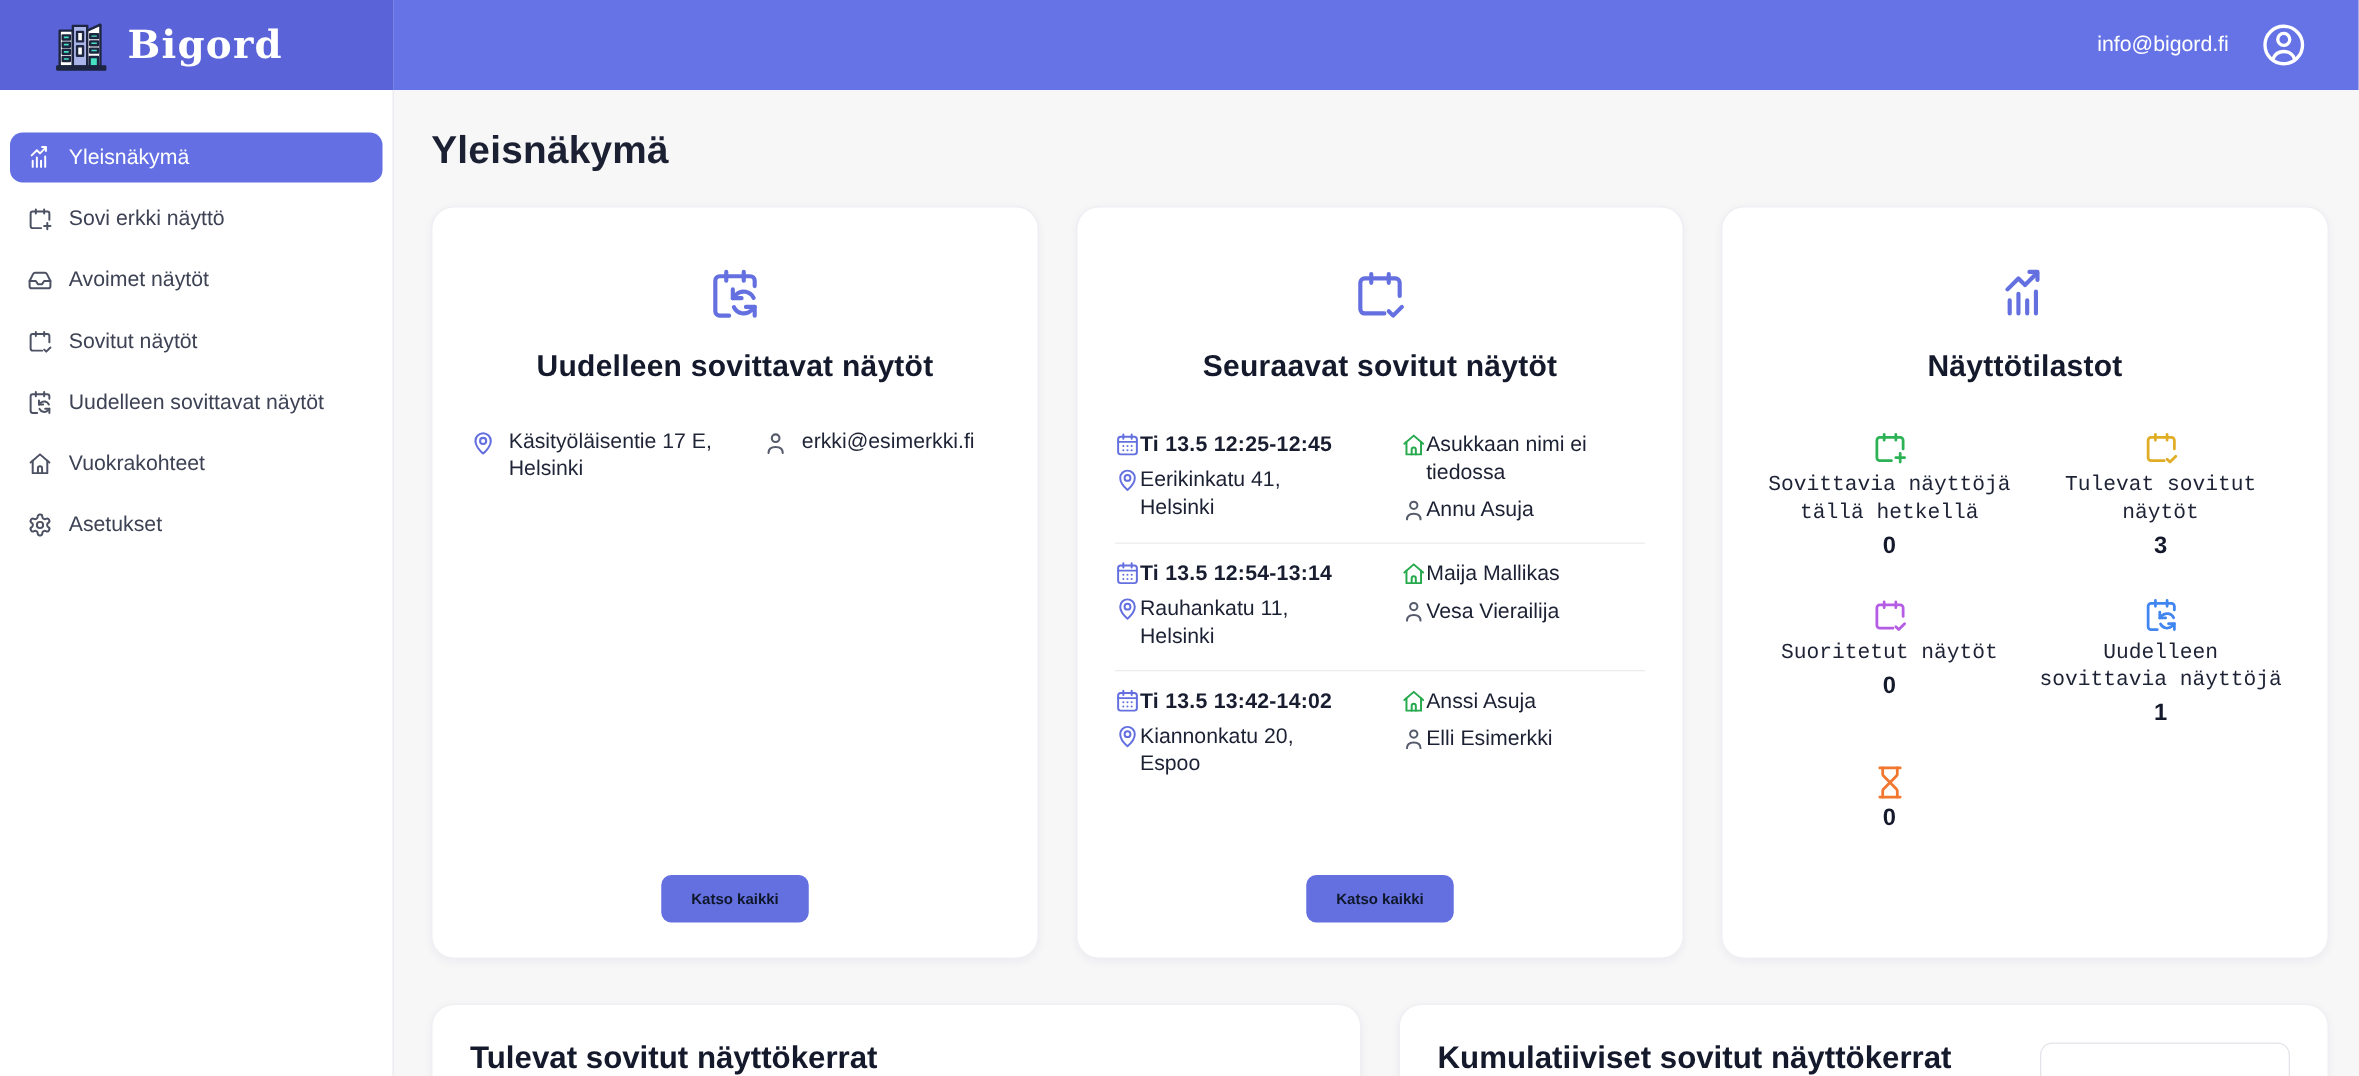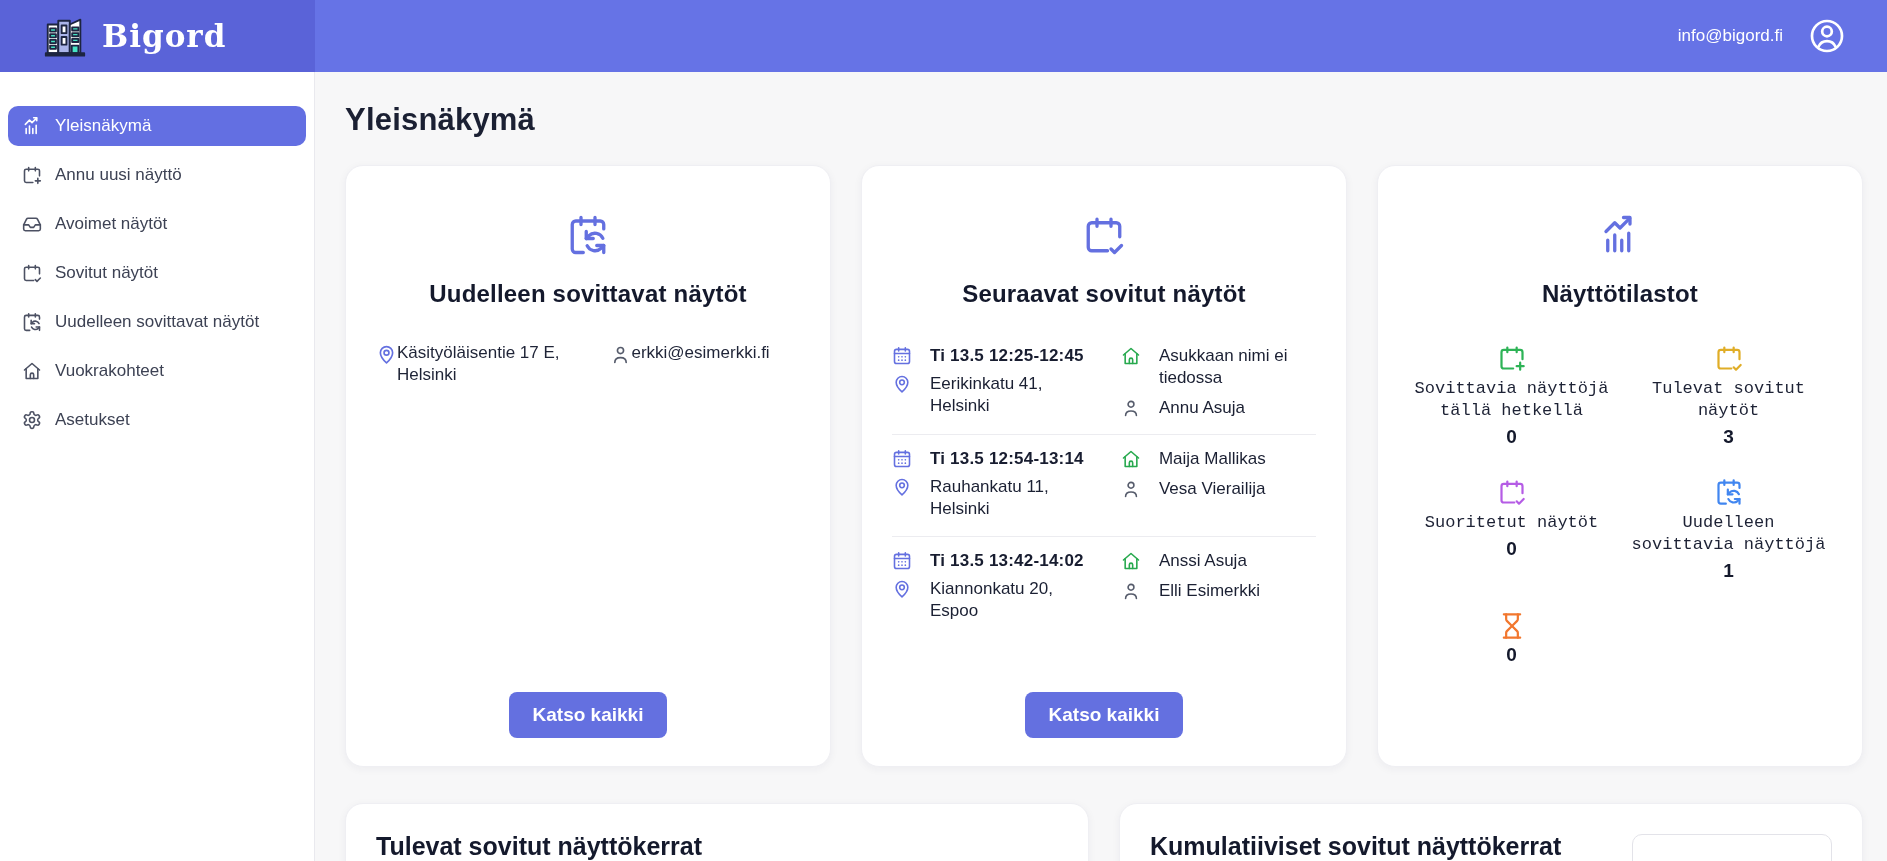--- a/index.html
+++ b/index.html
@@ -55,40 +55,40 @@
     display:flex; flex-direction:column;
   }
   .card-icon { display:flex; justify-content:center; margin-top:22px; color:#6470e0; }
   .card-title {
     text-align:center; font-size:24px; font-weight:bold; color:#14192c;
     margin-top:24px; letter-spacing:.2px;
   }
   .card-body { margin-top:34px; flex:1; }
   .btn-row { display:flex; justify-content:center; padding-bottom:4px; }
   .btn-primary {
-    background:#6470e0; color:#ffffff; font-weight:bold; font-size:19px;
+    background:#6470e0; color:#0f172a; font-weight:bold; font-size:12px;
     border:none; border-radius:8px; padding:12px 24px; cursor:pointer;
     font-family:"Liberation Sans", sans-serif;
   }
 
   .info-pair { display:flex; gap:14px; }
-  .info-item { display:flex; font-size:17px; color:#1f2437; line-height:1.3; }
+  .info-item { display:flex; gap:10px; font-size:17px; color:#1f2437; line-height:1.3; }
   .info-item .iic { flex:0 0 auto; margin-top:2px; }
   .addr-wrap { max-width:165px; }
   .pin-color { color:#6470e0; }
   .person-color { color:#555b6b; }
   .house-color { color:#27a94e; }
   .cal-color { color:#6470e0; }
 
   
   .appt-row { display:flex; padding:13px 0 15px 0; border-bottom:1px solid #ececf0; }
   .appt-row:last-child { border-bottom:none; }
   .appt-left { flex:0 0 54%; display:flex; flex-direction:column; gap:6px; }
   .appt-right { flex:1; display:flex; flex-direction:column; gap:8px; }
-  .line { display:flex; gap:18px; align-items:flex-start; font-size:17px; line-height:1.3; }
+  .line { display:flex; gap:0; align-items:flex-start; font-size:17px; line-height:1.3; }
   .line .iic { flex:0 0 auto; margin-top:1px; }
   .time-text { font-weight:bold; color:#181d30; letter-spacing:.2px; }
   .wrap-narrow { max-width:150px; }
   .wrap-mid { max-width:160px; }
 
   
   .stats-grid {
     margin-top:36px; display:grid; grid-template-columns:1fr 1fr;
     row-gap:30px; column-gap:10px;
   }
@@ -231,21 +231,21 @@
           </svg>
         </span>
       <span>Yleisnäkymä</span>
     </div>
     <div class="side-item">
       <span class="sicon">
           <svg class="ic" width="20" height="20">
             <use href="#i-cal-plus"></use>
           </svg>
         </span>
-      <span>Annu uusi näyttö</span>
+      <span>Sovi erkki näyttö</span>
     </div>
     <div class="side-item">
       <span class="sicon">
           <svg class="ic" width="20" height="20">
             <use href="#i-inbox"></use>
           </svg>
         </span>
       <span>Avoimet näytöt</span>
     </div>
     <div class="side-item">

